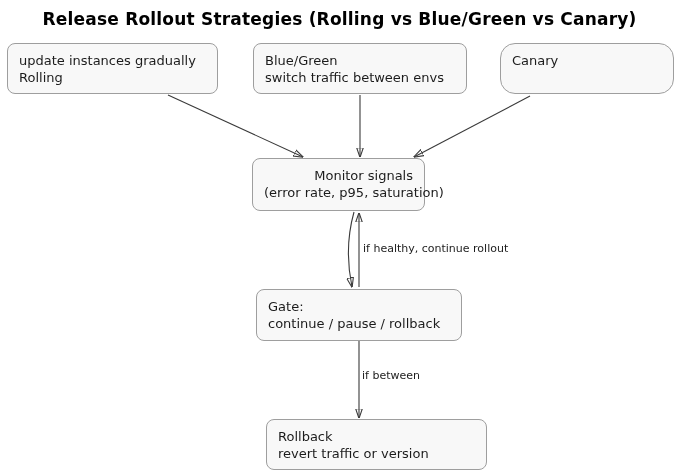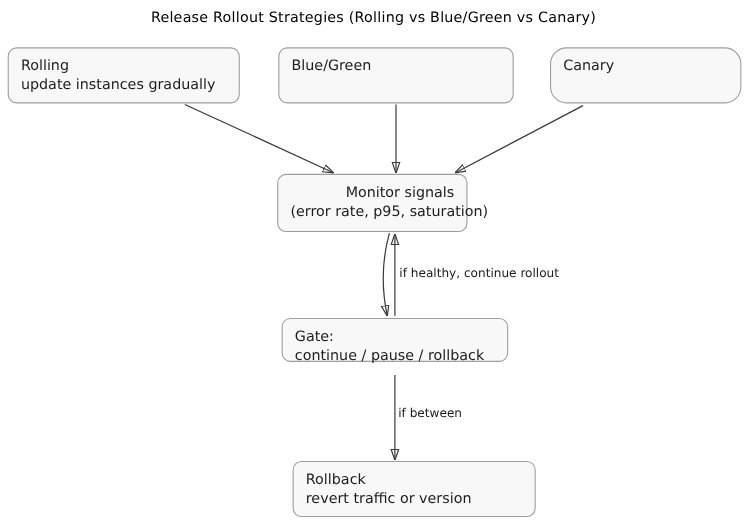--- a/index.html
+++ b/index.html
@@ -13,21 +13,21 @@
   .canvas{
     position:relative;
     width:679px;height:475px;
     background:#ffffff;
     font-family:"DejaVu Sans","Liberation Sans",sans-serif;
     overflow:hidden;
   }
   .title{
     position:absolute;left:0;top:9px;width:679px;
     text-align:center;
-    font-size:13px;font-weight:normal;color:var(--title);
+    font-size:17px;font-weight:bold;color:var(--title);
     letter-spacing:0.2px;
   }
   .edges{position:absolute;left:0;top:0;width:679px;height:475px;}
   .edges path{stroke:var(--edge);stroke-width:1.1;fill:none;}
   .arrowhead{fill:var(--edge);stroke:none;}
   .node{
     position:absolute;
     background:var(--node-fill);
     border:1px solid var(--node-border);
     border-radius:8px;
@@ -60,38 +60,39 @@
     </defs>
     <path d="M168,95 L303,157" marker-end="url(#arrow)"></path>
     <path d="M360,95 L360,157" marker-end="url(#arrow)"></path>
     <path d="M530,96 L414,157" marker-end="url(#arrow)"></path>
     <path d="M354,212 C347,237 347,263 352,287" marker-end="url(#arrow)"></path>
     <path d="M359,287 L359,213" marker-end="url(#arrow)"></path>
     <path d="M359,341 L359,418" marker-end="url(#arrow)"></path>
   </svg>
 
   <div class="node" style="left:7px;top:43px;width:211px;height:51px;">
+    <div class="nl">update instances gradually</div>
     <div class="nl">Rolling</div>
-    <div class="nl">update instances gradually</div>
   </div>
 
   <div class="node" style="left:253px;top:43px;width:214px;height:51px;">
     <div class="nl">Blue/Green</div>
+    <div class="nl">switch traffic between envs</div>
   </div>
 
   <div class="node" style="left:500px;top:43px;width:174px;height:51px;border-radius:15px;">
     <div class="nl">Canary</div>
   </div>
 
   <div class="node" style="left:252px;top:158px;width:173px;height:53px;text-align:right;">
     <div class="nl">Monitor signals</div>
     <div class="nl">(error rate, p95, saturation)</div>
   </div>
 
-  <div class="node" style="left:256px;top:289px;width:206px;height:40px;">
+  <div class="node" style="left:256px;top:289px;width:206px;height:52px;">
     <div class="nl">Gate:</div>
     <div class="nl">continue / pause / rollback</div>
   </div>
 
   <div class="node" style="left:266px;top:419px;width:221px;height:51px;">
     <div class="nl">Rollback</div>
     <div class="nl">revert traffic or version</div>
   </div>
 
   <div class="edge-label" style="left:363px;top:242px;">if healthy, continue rollout</div>

